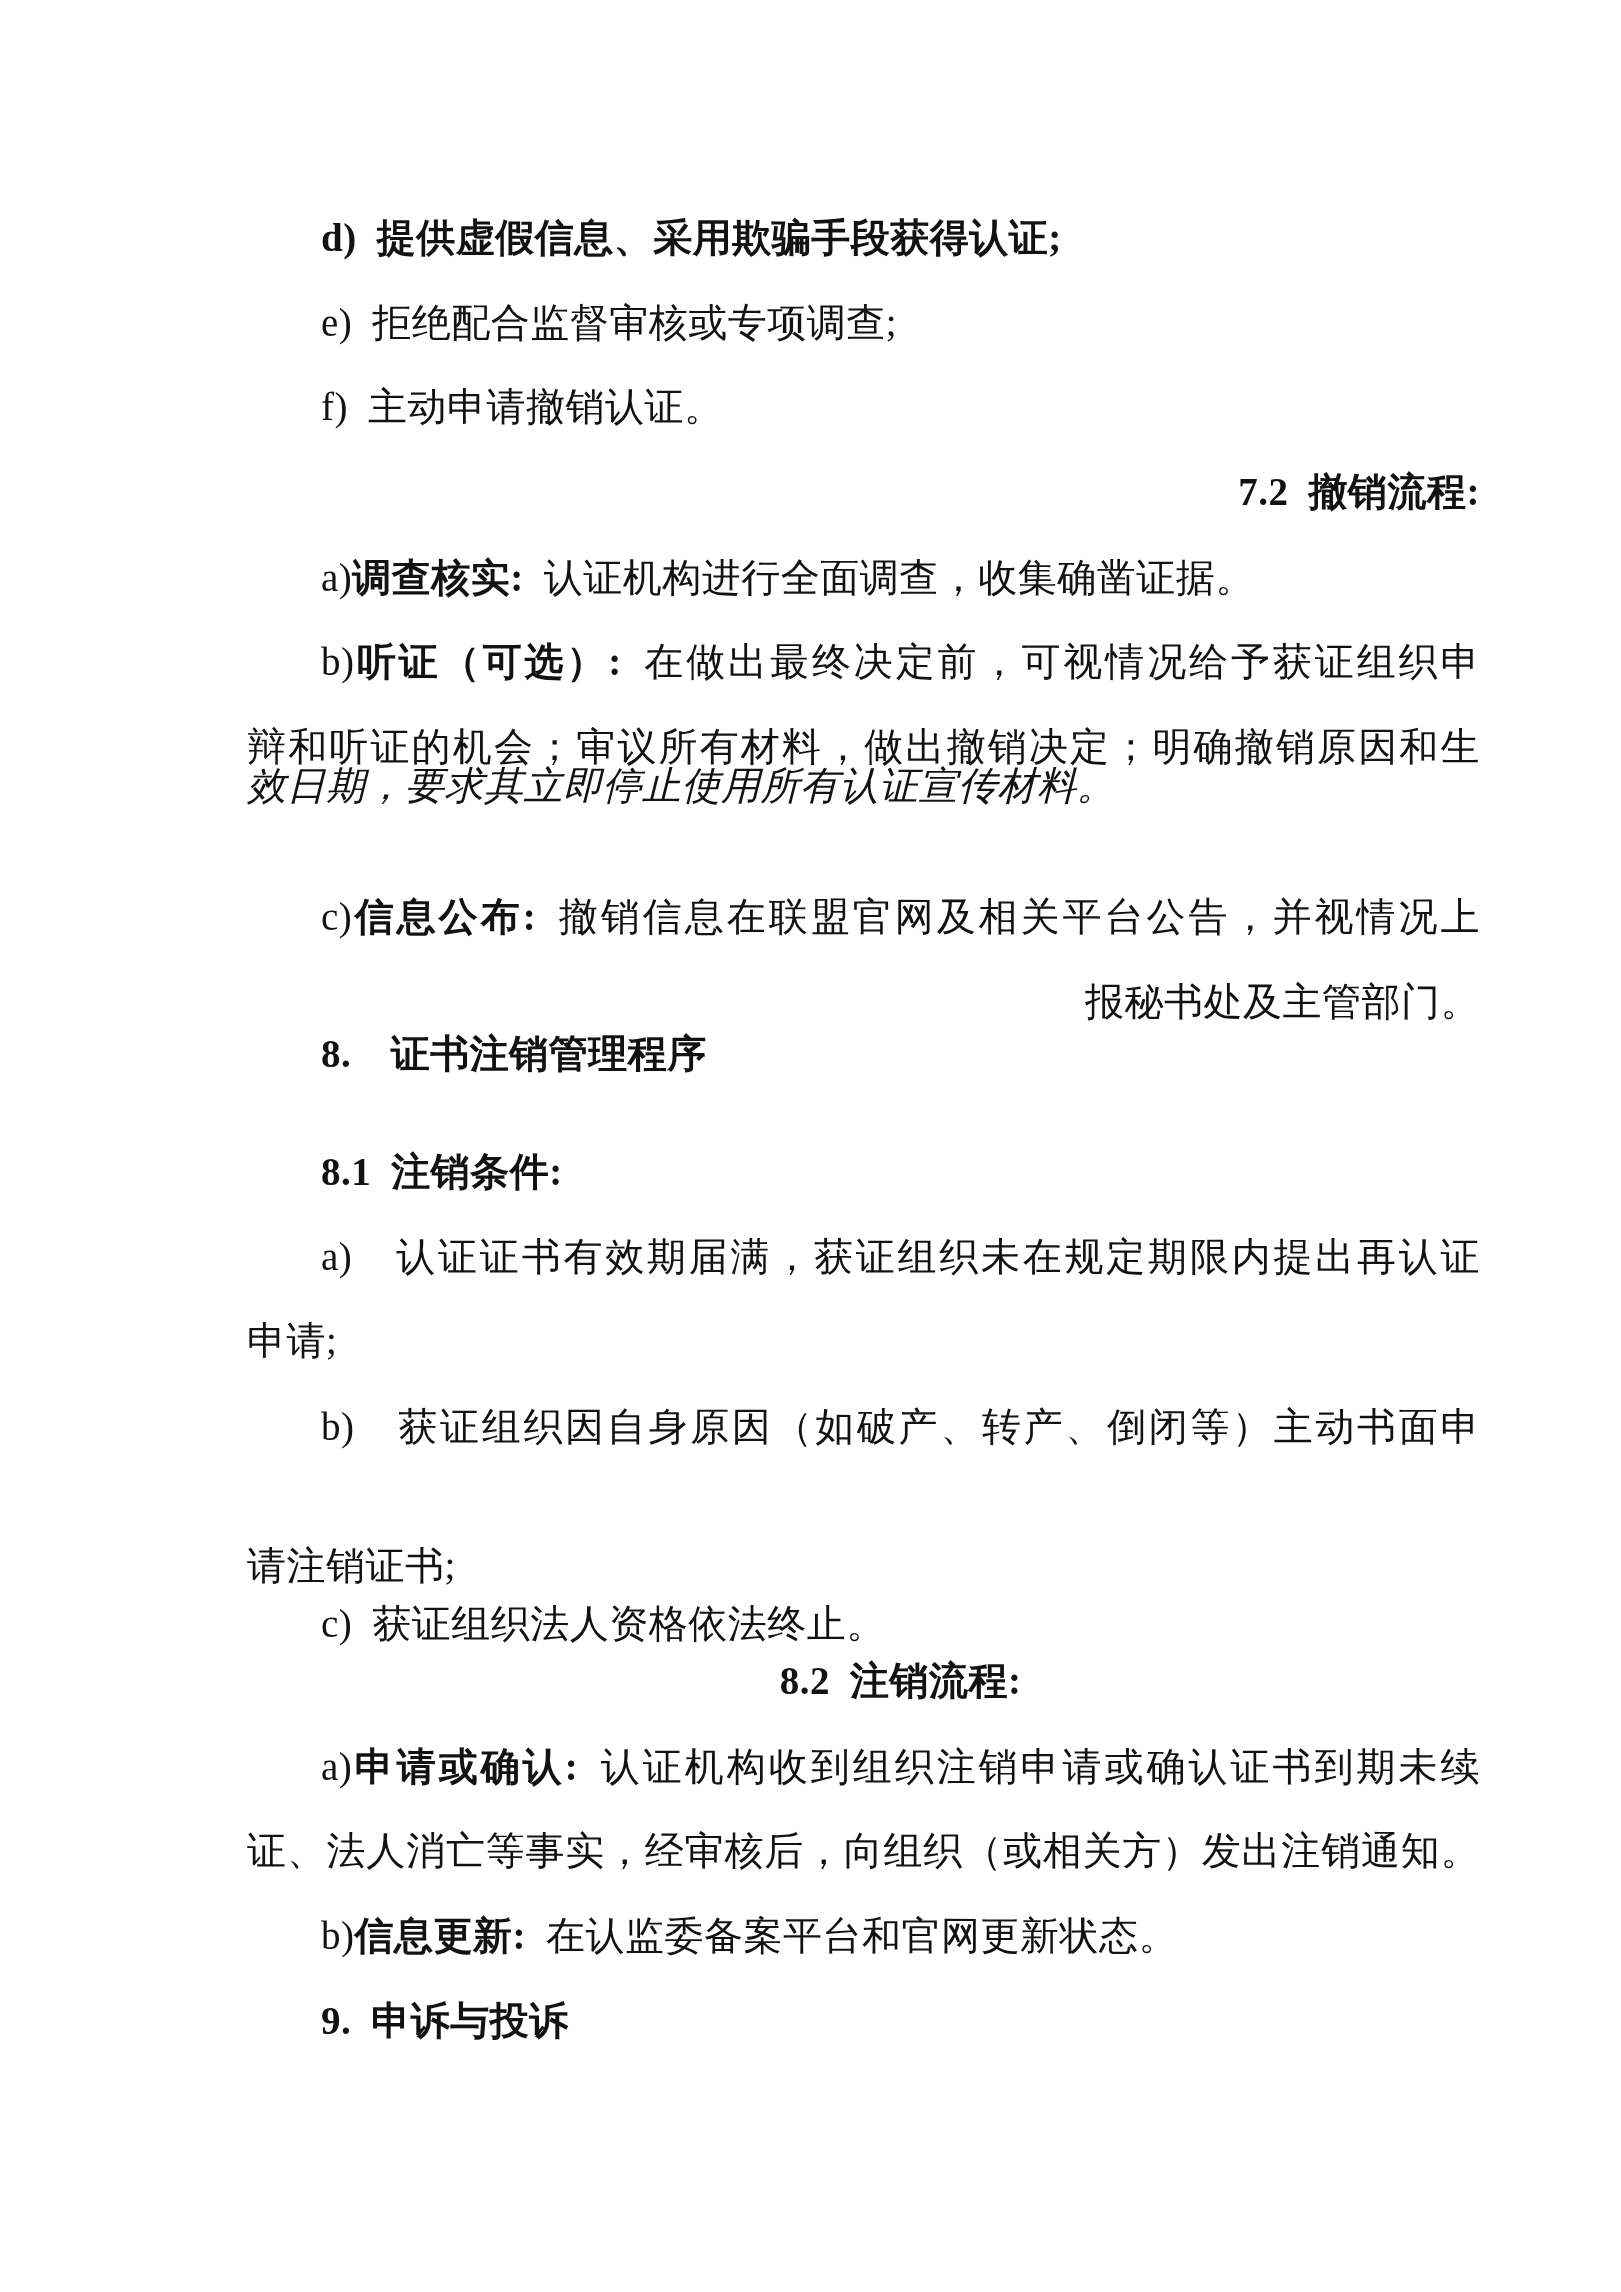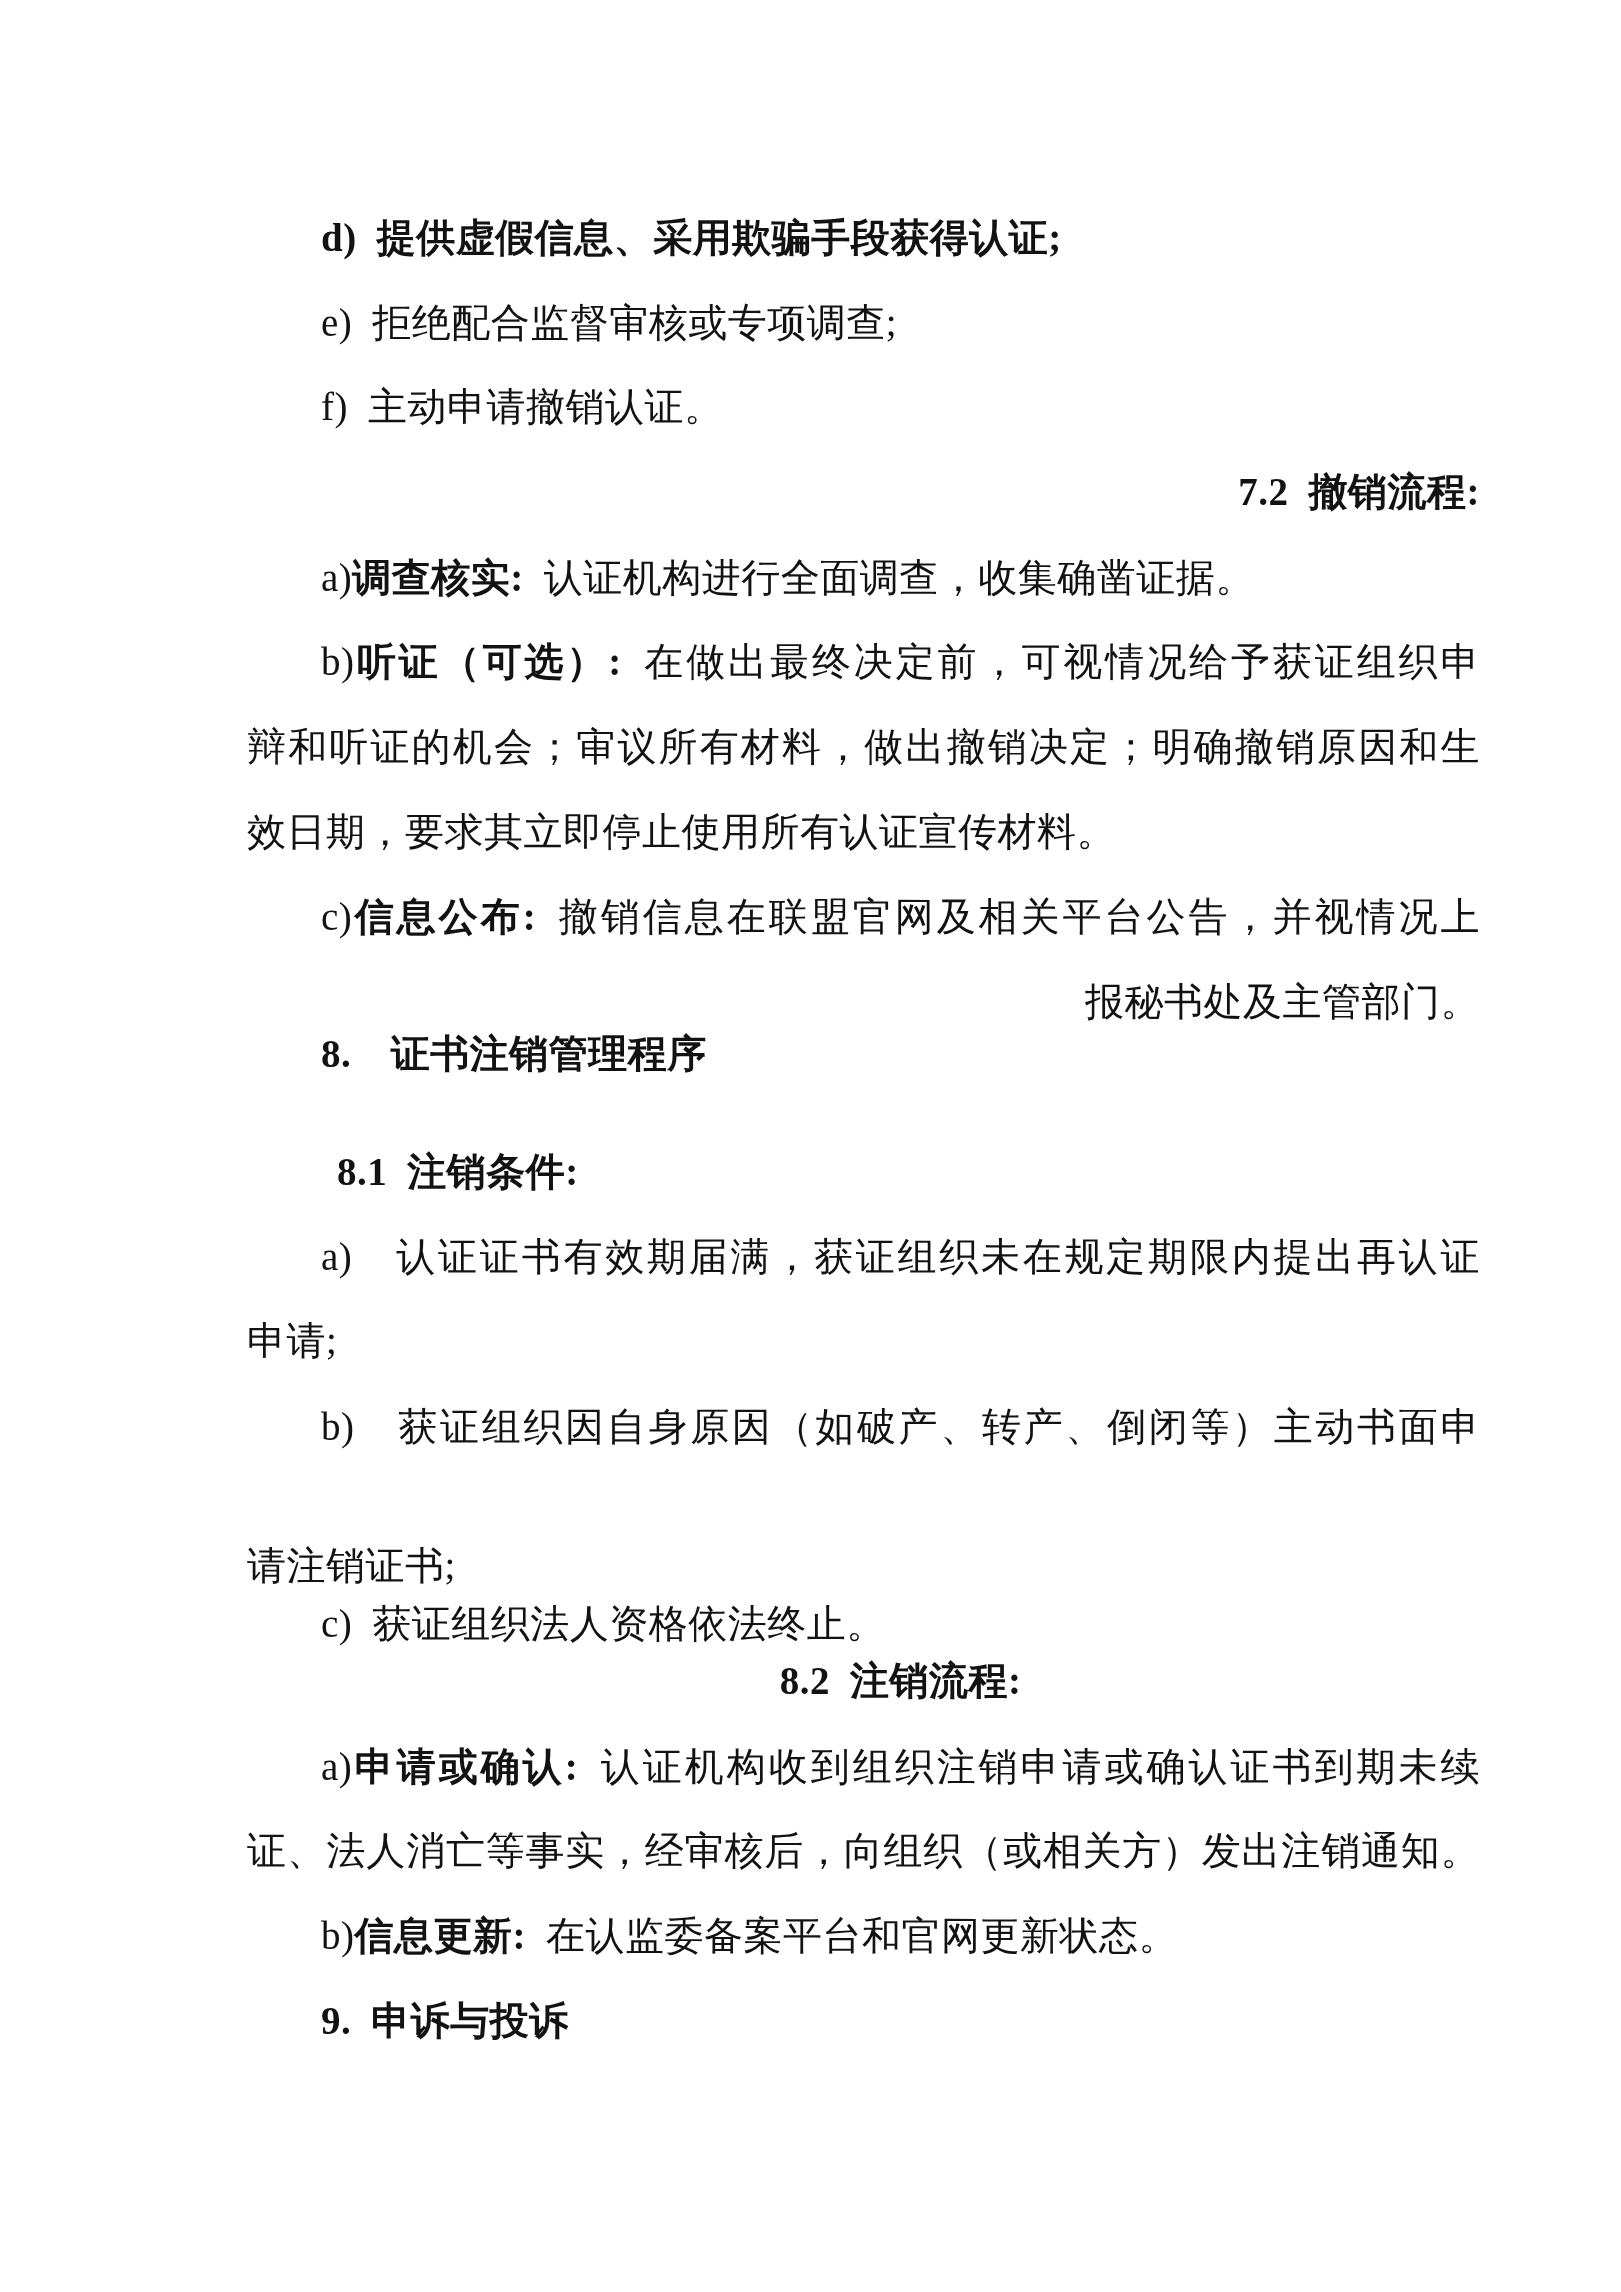--- a/index.html
+++ b/index.html
@@ -43,25 +43,25 @@
 
 <div class="page">
   <div>
       <div class="line ind" style="top: 216px; font-weight: bold;"><span class="">d) 提供虚假信息、采用欺骗手段获得认证;</span></div>
       <div class="line ind" style="top: 301px;"><span class="">e) 拒绝配合监督审核或专项调查;</span></div>
       <div class="line ind" style="top: 385px;"><span class="">f) 主动申请撤销认证。</span></div>
       <div class="line ind" style="top: 470px; text-align: right;"><span class="b">7.2 撤销流程:</span></div>
       <div class="line ind" style="top: 556px;"><span class="">a)</span><span class="b">调查核实:</span><span class=""> 认证机构进行全面调查，收集确凿证据。</span></div>
       <div class="line ind just" style="top: 640px;"><span class="">b)</span><span class="b">听证（可选）:</span><span class=""> 在做出最终决定前，可视情况给予获证组织申</span></div>
       <div class="line just" style="top: 725px;"><span class="">辩和听证的机会；审议所有材料，做出撤销决定；明确撤销原因和生</span></div>
-      <div class="line" style="top: 810px;"><span class="">效日期，要求其立即停止使用所有认证宣传材料。</span></div>
+      <div class="line" style="top: 764px; font-style: italic;"><span class="">效日期，要求其立即停止使用所有认证宣传材料。</span></div>
       <div class="line ind just" style="top: 895px;"><span class="">c)</span><span class="b">信息公布:</span><span class=""> 撤销信息在联盟官网及相关平台公告，并视情况上</span></div>
       <div class="line" style="top: 980px; text-align: right;"><span class="">报秘书处及主管部门。</span></div>
       <div class="line ind" style="top: 1032px;"><span class="b">8.　证书注销管理程序</span></div>
-      <div class="line ind" style="top: 1150px; margin-left: 16px;"><span class="b">8.1 注销条件:</span></div>
+      <div class="line ind" style="top: 1150px;"><span class="b">8.1 注销条件:</span></div>
       <div class="line ind just" style="top: 1235px;"><span class="">a)　认证证书有效期届满，获证组织未在规定期限内提出再认证</span></div>
       <div class="line" style="top: 1319px;"><span class="">申请;</span></div>
       <div class="line ind just" style="top: 1405px;"><span class="">b)　获证组织因自身原因（如破产、转产、倒闭等）主动书面申</span></div>
       <div class="line" style="top: 1544px; font-family: Liberation Serif, serif;"><span class="">请注销证书;</span></div>
       <div class="line ind" style="top: 1574px; margin-top: 28px;"><span class="">c) 获证组织法人资格依法终止。</span></div>
       <div class="line ind" style="top: 1659px; text-align: center;"><span class="b">8.2 注销流程:</span></div>
       <div class="line ind just" style="top: 1745px;"><span class="">a)</span><span class="b">申请或确认:</span><span class=""> 认证机构收到组织注销申请或确认证书到期未续</span></div>
       <div class="line just" style="top: 1829px;"><span class="">证、法人消亡等事实，经审核后，向组织（或相关方）发出注销通知。</span></div>
       <div class="line ind" style="top: 1914px;"><span class="">b)</span><span class="b">信息更新:</span><span class=""> 在认监委备案平台和官网更新状态。</span></div>
       <div class="line ind" style="top: 1999px;"><span class="b">9. 申诉与投诉</span></div>

